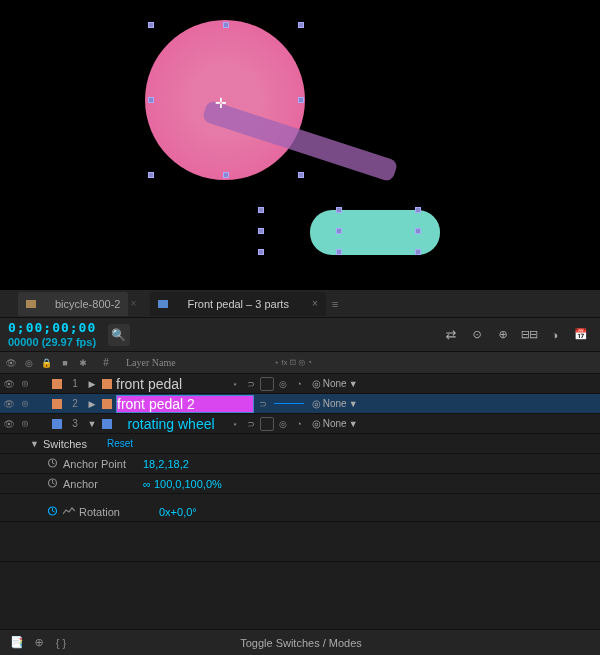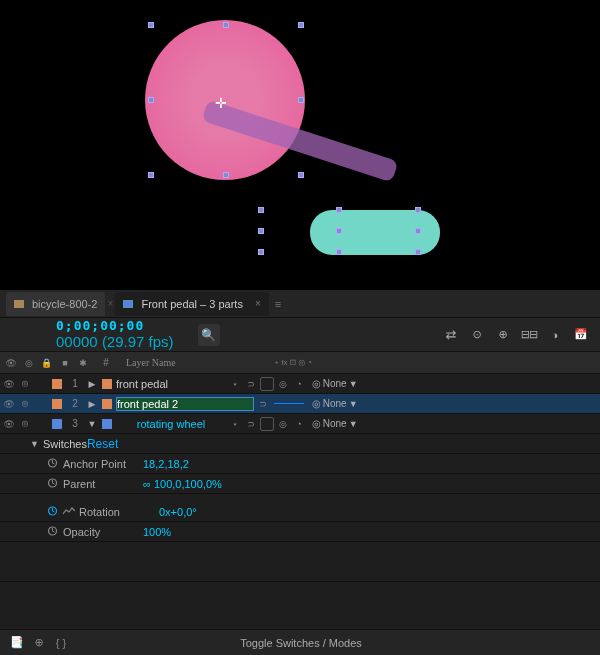--- a/index.html
+++ b/index.html
@@ -86,27 +86,28 @@
       background: #252525;
       height: 28px;
       border-bottom: 1px solid #111;
       padding: 0 6px;
       gap: 2px;
     }
 
     .tab {
       display: flex;
       align-items: center;
-      gap: 8px;
+      gap: 19px;
       padding: 3px 8px;
       font-size: 11px;
       color: #aaa;
       background: #333;
       border-radius: 3px 3px 0 0;
       height: 24px;
+      margin-left: 12px;
     }
 
     .tab.active {
       background: #1e1e1e;
       color: #ccc;
     }
 
     .tab .tab-icon {
       width: 12px;
       height: 9px;
@@ -128,35 +129,35 @@
       background: #252525;
       height: 34px;
       padding: 0 8px;
       border-bottom: 1px solid #111;
       justify-content: space-between;
     }
 
     .toolbar-left {
       display: flex;
       align-items: center;
-      gap: 24px;
-      margin-left: 48px;
+      gap: 12px;
     }
 
     .timecode {
       color: #00d4ff;
       font-size: 13px;
       font-weight: bold;
       font-family: monospace;
       letter-spacing: 1px;
     }
 
     .fps-label {
       color: #00aacc;
-      font-size: 15px;
+      font-size: 11px;
+      font-weight: bold;
     }
 
     .search-icon-btn {
       width: 22px;
       height: 22px;
       background: #333;
       border-radius: 3px;
       display: flex;
       align-items: center;
       justify-content: center;
@@ -294,27 +295,27 @@
     .layer-color-box {
       width: 10px;
       height: 10px;
       margin: 0 2px;
       flex-shrink: 0;
     }
 
     .layer-name {
       flex: 1;
       color: #ccc;
-      font-size: 11px;
+      font-size: 14px;
       white-space: nowrap;
       overflow: hidden;
     }
 
     .layer-name.editing {
-      background: #14532d;
+      background: #d946ef;
       border: 1px solid #4488cc;
       color: #fff;
     }
 
     .switch-icons {
       display: flex;
       align-items: center;
       gap: 2px;
     }
 
@@ -367,22 +368,22 @@
       cursor: pointer;
     }
 
     .prop-header-label {
       color: #ccc;
       font-size: 11px;
     }
 
     .prop-reset {
       color: #00aaff;
-      font-size: 12px;
-      margin-left: 0;
+      font-size: 10px;
+      margin-left: 20px;
       cursor: pointer;
     }
 
     .prop-row {
       display: flex;
       align-items: center;
       height: 20px;
       border-bottom: 1px solid #111;
       padding-left: 45px;
     }
@@ -639,21 +640,21 @@
 
 
       <div class="prop-row">
         <span class="prop-stopwatch">
           <svg width="11" height="11" viewBox="0 0 11 11">
               <circle cx="5.5" cy="6" r="4" fill="none" stroke="#888" stroke-width="1.2"></circle>
               <line x1="5.5" y1="3" x2="5.5" y2="6" stroke="#888" stroke-width="1"></line>
               <line x1="5.5" y1="6" x2="7.5" y2="7" stroke="#888" stroke-width="1"></line>
             </svg>
         </span>
-        <span class="prop-name">Parent</span>
+        <span class="prop-name">Anchor</span>
         <span class="prop-value">∞ 100,0,100,0%</span>
       </div>
 
       <div class="prop-row" style="position:relative;margin-top:8px;">
 
         <span class="prop-stopwatch" style="color:#00aaff;">
           <svg width="11" height="11" viewBox="0 0 11 11">
               <circle cx="5.5" cy="6" r="4" fill="none" stroke="#00aaff" stroke-width="1.2"></circle>
               <line x1="5.5" y1="3" x2="5.5" y2="6" stroke="#00aaff" stroke-width="1"></line>
               <line x1="5.5" y1="6" x2="7.5" y2="7" stroke="#00aaff" stroke-width="1"></line>
@@ -661,31 +662,20 @@
         </span>
         <span class="prop-graph-icon" style="color:#888;">
           <svg width="12" height="10" viewBox="0 0 12 10">
               <polyline points="0,8 3,4 6,6 9,2 12,5" fill="none" stroke="#888" stroke-width="1.2"></polyline>
             </svg>
         </span>
         <span class="prop-name">Rotation</span>
         <span class="prop-value">0x+0,0°</span>
       </div>
 
-      <div class="prop-row">
-        <span class="prop-stopwatch">
-          <svg width="11" height="11" viewBox="0 0 11 11">
-              <circle cx="5.5" cy="6" r="4" fill="none" stroke="#888" stroke-width="1.2"></circle>
-              <line x1="5.5" y1="3" x2="5.5" y2="6" stroke="#888" stroke-width="1"></line>
-              <line x1="5.5" y1="6" x2="7.5" y2="7" stroke="#888" stroke-width="1"></line>
-            </svg>
-        </span>
-        <span class="prop-name">Opacity</span>
-        <span class="prop-value">100%</span>
-      </div>
     </div>
 
     <div style="height: 40px; border-bottom:1px solid #111;"></div>
   </div>
 
   <div class="bottom-bar">
     <div class="bottom-left">
       <div class="bb-icon">📑</div>
       <div class="bb-icon">⊕</div>
       <div class="bb-icon">{ }</div>

